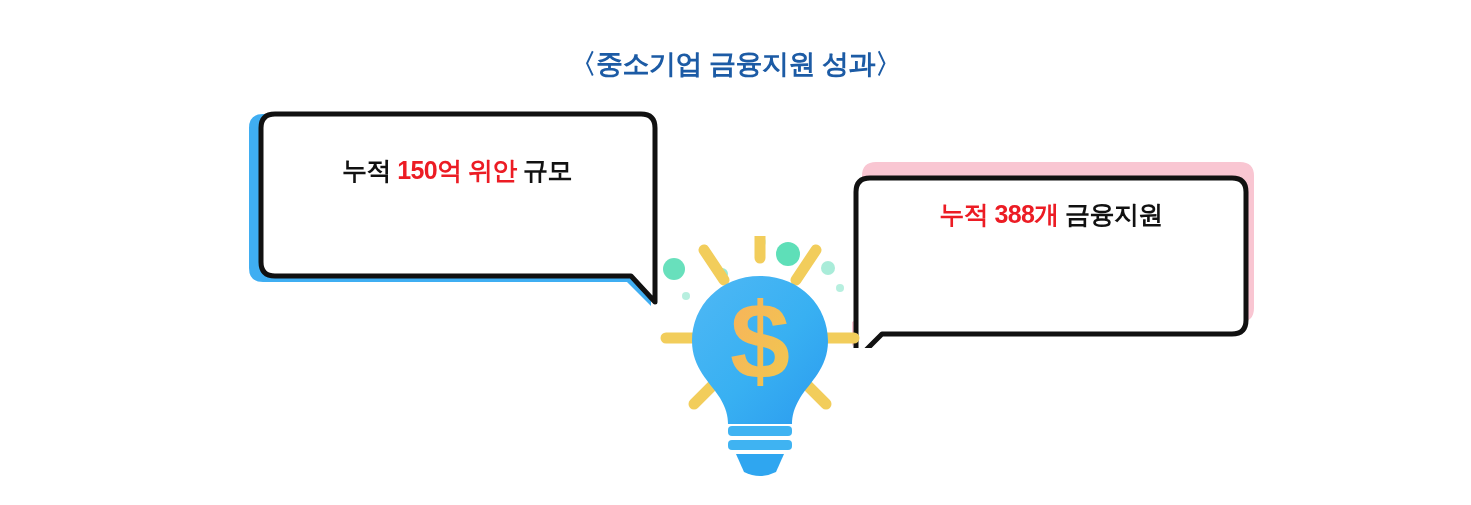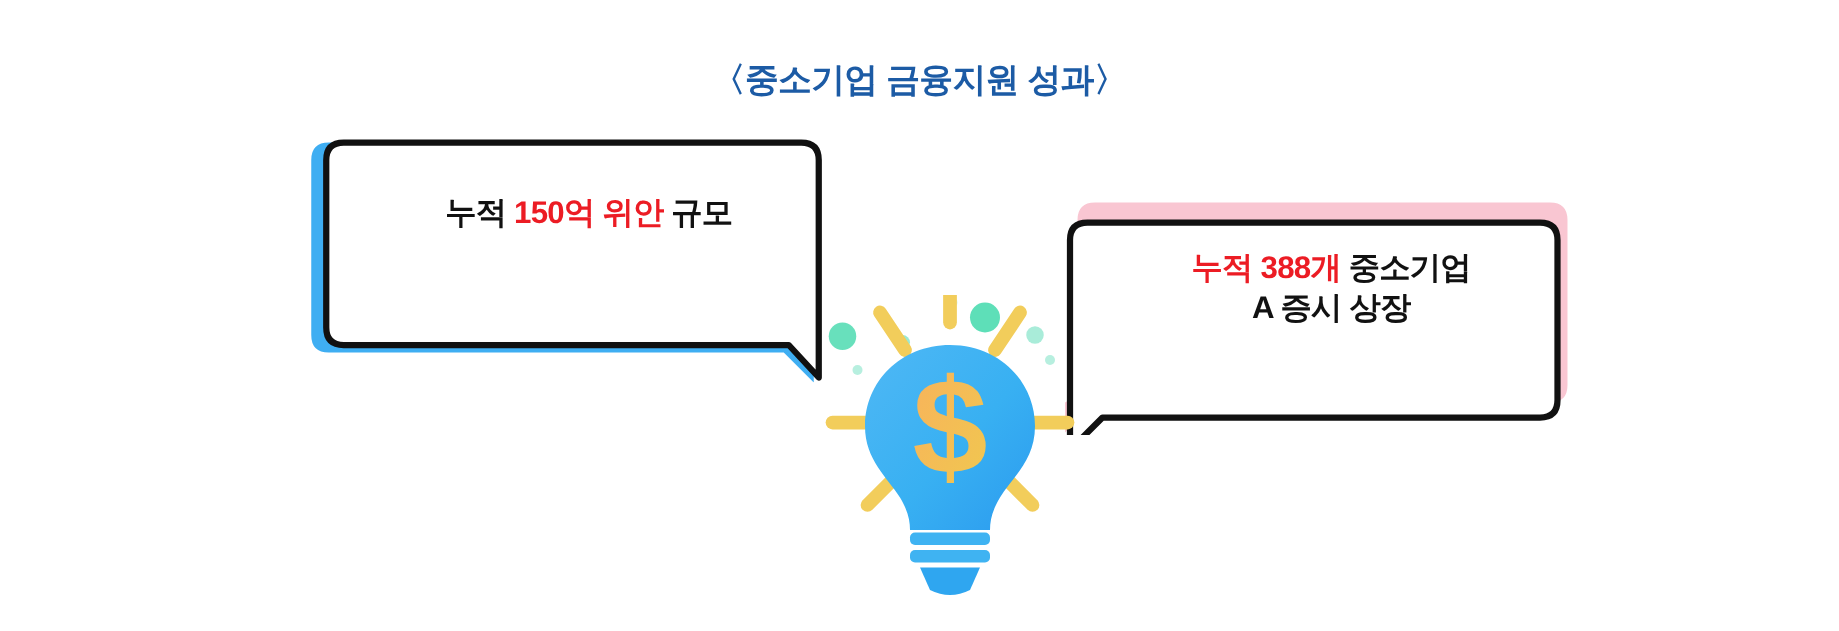--- a/index.html
+++ b/index.html
@@ -46,21 +46,21 @@
   }
   .bubble-body {
     position: absolute;
     left: 0;
     top: 0;
     width: 100%;
     height: 100%;
   }
   .bubble-text {
     position: absolute;
-    left: 16px;
+    left: 2px;
     width: 100%;
     text-align: center;
     font-size: 25px;
     font-weight: bold;
     line-height: 1.28;
     color: #111111;
     letter-spacing: -0.6px;
     white-space: pre-line;
   }
   .hl { color: #ec1c24; }
@@ -111,21 +111,21 @@
 
     <svg class="bubble-shadow" viewBox="0 0 418 192">
       <path d="M 26 20 Q 26 6 40 6 L 404 6 Q 418 6 418 20 L 418 152
                Q 418 166 404 166 L 40 166 L 16 190 L 16 166 L 26 160 Z" fill="#f9c6d2" transform="translate(-4,0)"></path>
     </svg>
 
     <svg class="bubble-body" viewBox="0 0 418 192">
       <path d="M 16 36 Q 16 22 30 22 L 392 22 Q 406 22 406 36 L 406 164
                Q 406 178 392 178 L 42 178 L 16 204 L 16 178 Z" fill="#ffffff" stroke="#111111" stroke-width="5" stroke-linejoin="round"></path>
     </svg>
-    <div class="bubble-text"><span class="hl">누적 388개</span><span> 중소기업</span><br><span>A 증시 상장</span></div>
+    <div class="bubble-text"><span class="hl">누적 388개</span><span> 금융지원</span><br></div>
   </div>
 
 
   <svg id="lightbulb" viewBox="0 0 220 250">
     <defs>
       <linearGradient id="bulbGrad" x1="0" y1="0" x2="1" y2="1">
         <stop offset="0%" stop-color="#4fb8f5"></stop>
         <stop offset="55%" stop-color="#38b0f2"></stop>
         <stop offset="100%" stop-color="#2b9bef"></stop>
       </linearGradient>

